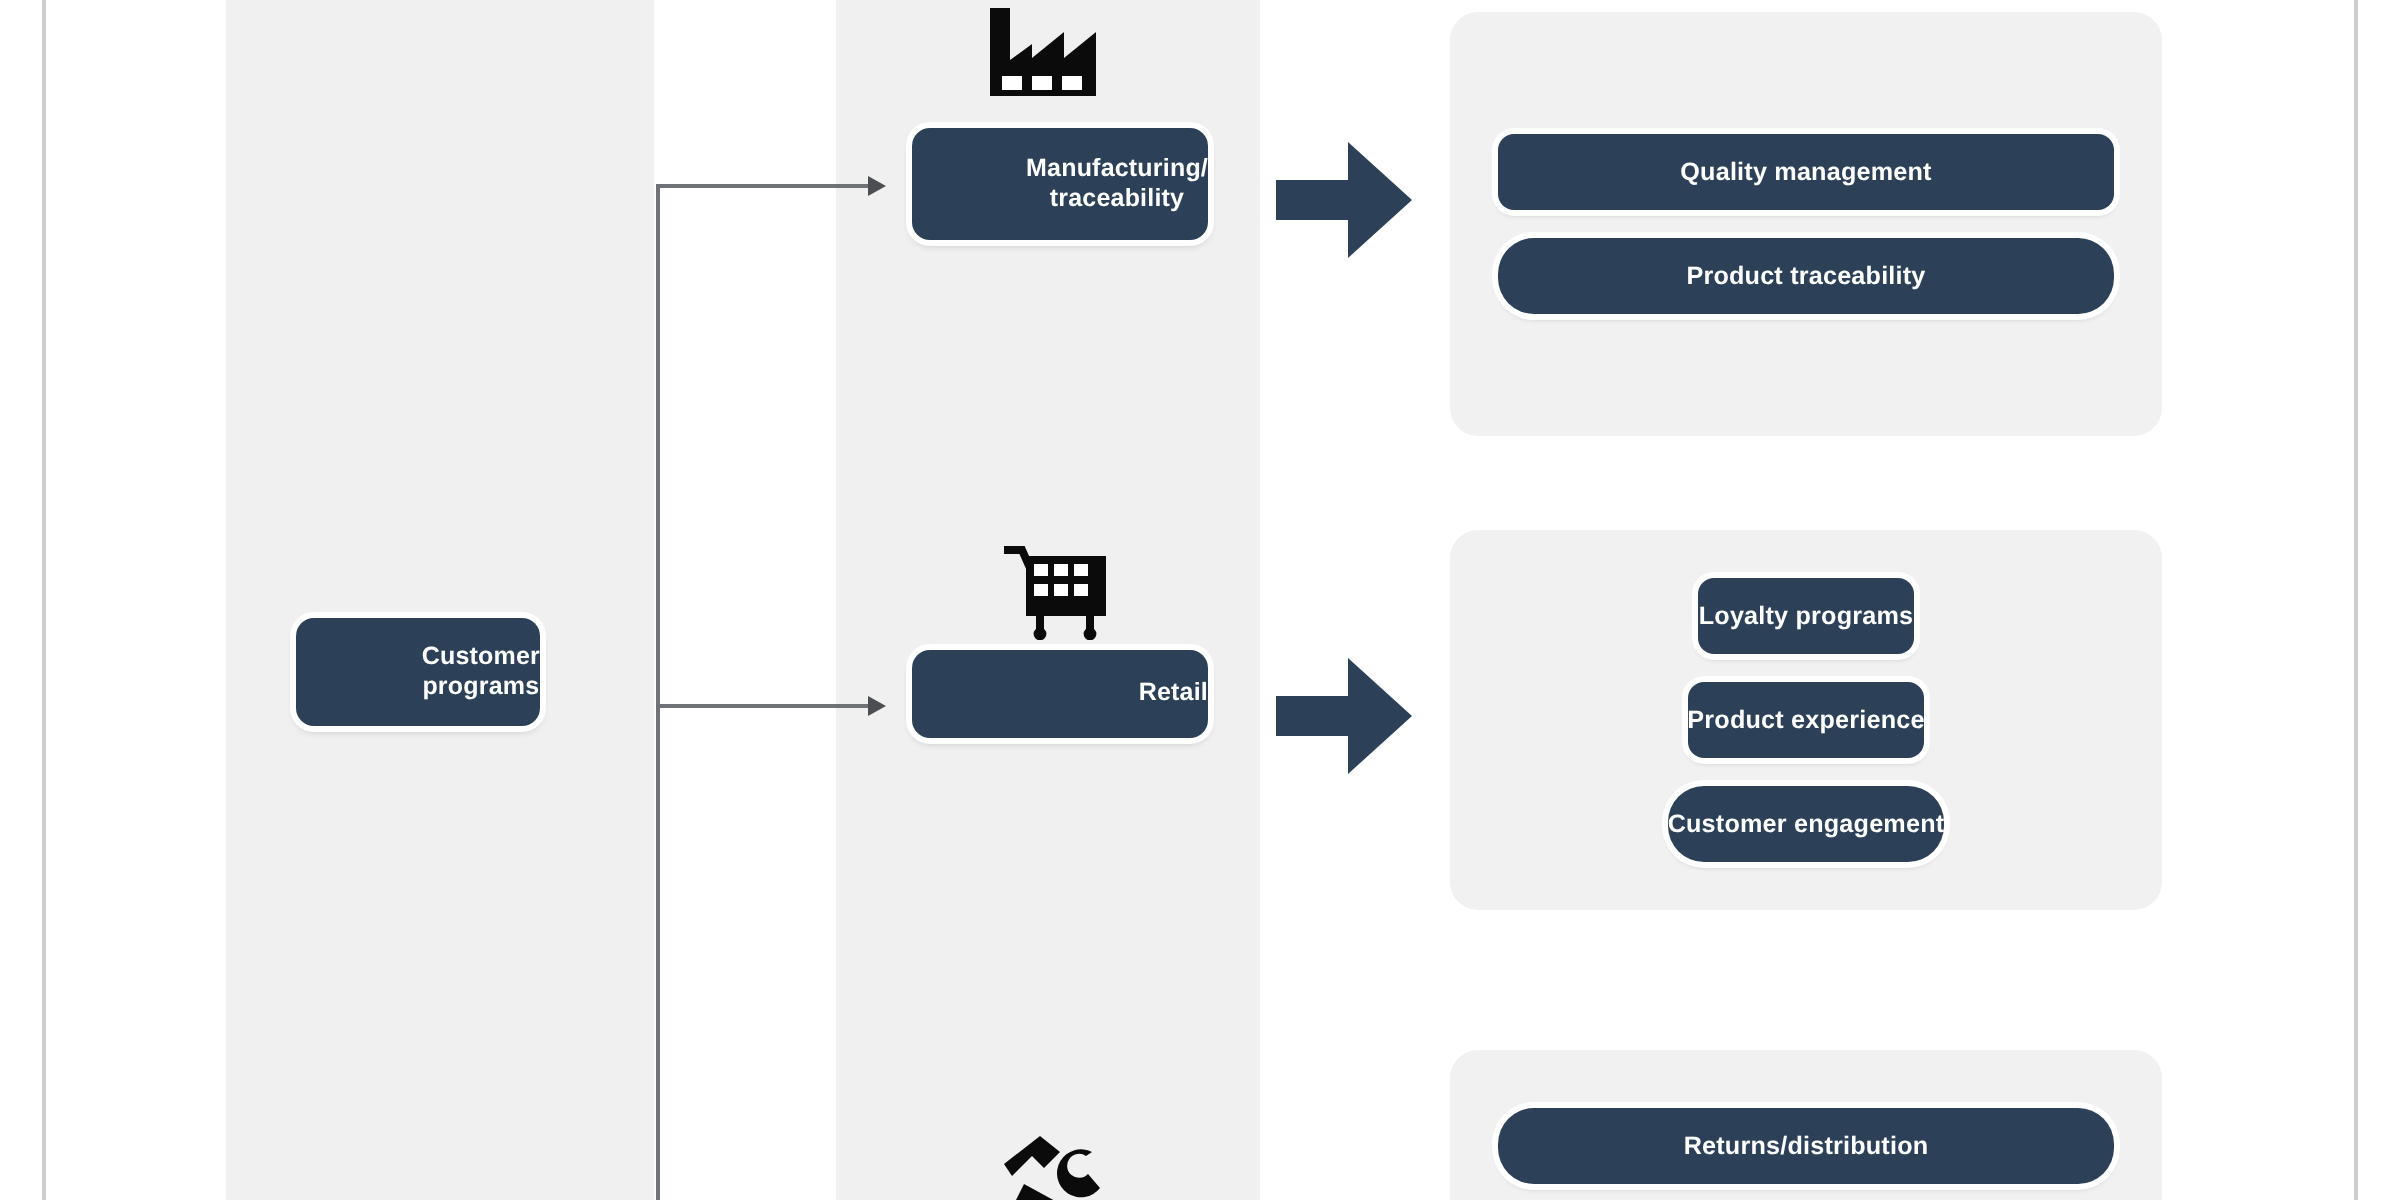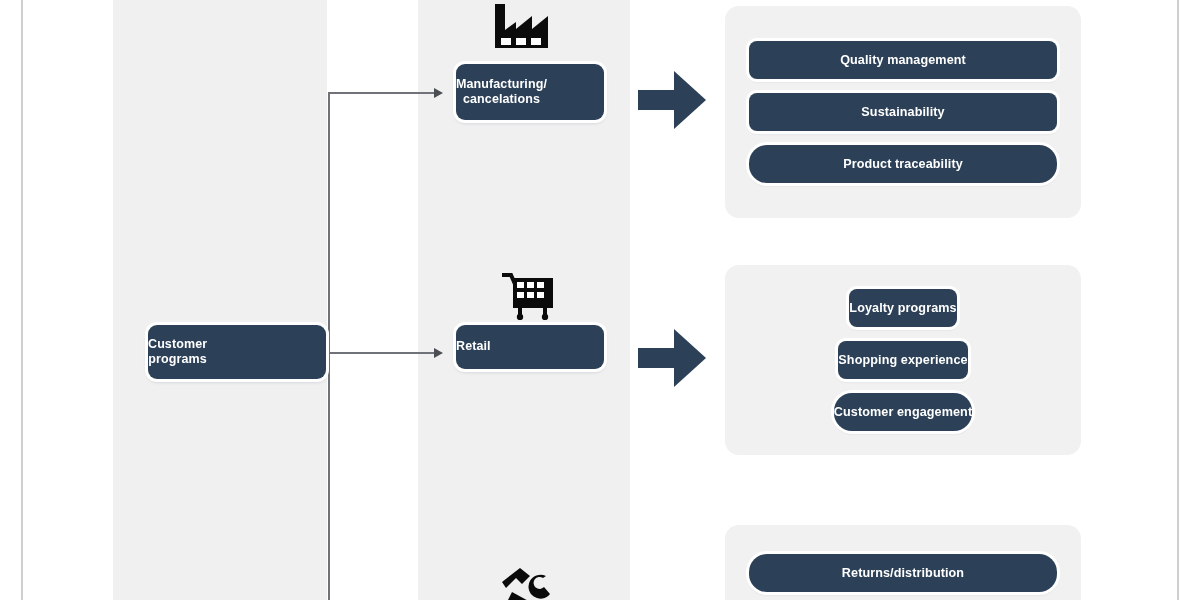--- a/index.html
+++ b/index.html
@@ -24,21 +24,21 @@
   .conn-v{position:absolute;background:#6f7377;}
   .conn-h{position:absolute;background:#6f7377;}
   .arrow-head{position:absolute;width:0;height:0;
     border-top:5px solid transparent;border-bottom:5px solid transparent;
     border-left:9px solid #4b4f53;}
 
   
   .node{
     position:absolute;background:#2c4058;color:#ffffff;
     border-radius:9px;
-    display:flex;align-items:center;justify-content:flex-start;text-align:center;
+    display:flex;align-items:center;justify-content:flex-end;text-align:center;
     font-weight:bold;line-height:1.22;
     box-shadow:0 0 0 3px #ffffff, 0 2px 4px rgba(20,30,45,.30);
     letter-spacing:.1px;
   }
   .node.stage-node{font-size:12.5px;}
   .node.root-node{font-size:12.5px;}
 
   
   .stage-icon{position:absolute;color:#0b0b0b;}
 
@@ -72,21 +72,21 @@
   <div class="band b2"></div>
 
   <div class="conn-v" style="left:328px;top:92px;width:2px;height:508px;"></div>
 
   <div class="conn-h" style="left:328px;top:92px;width:108px;height:2px;"></div>
   <div class="arrow-head" style="left:434px;top:88px;"></div>
 
   <div class="conn-h" style="left:328px;top:352px;width:108px;height:2px;"></div>
   <div class="arrow-head" style="left:434px;top:348px;"></div>
 
-  <div class="node root-node" style="left:148px;top:325px;width:178px;height:54px;">
+  <div class="node root-node" style="left:148px;top:309px;width:122px;height:54px;">
     <span>
       <span>Customer</span><br>
       <span>programs</span>
     </span>
   </div>
 
   <div class="stage-icon" style="left:491px;top:2px;width:60px;height:48px;">
     <svg viewBox="0 0 60 48" width="60" height="48" aria-hidden="true">
 
       <rect x="4" y="2" width="10" height="26" fill="#0b0b0b"></rect>
@@ -94,36 +94,33 @@
       <path d="M4 28 L4 46 L57 46 L57 14 L41 27 L41 14 L25 27 L25 20 L14 28 Z" fill="#0b0b0b"></path>
 
       <rect x="10" y="36" width="10" height="7" fill="#ffffff"></rect>
       <rect x="25" y="36" width="10" height="7" fill="#ffffff"></rect>
       <rect x="40" y="36" width="10" height="7" fill="#ffffff"></rect>
     </svg>
   </div>
   <div class="node stage-node" style="left:456px;top:64px;width:148px;height:56px;">
     <span>
       <span>Manufacturing/</span><br>
-      <span>cancelations</span>
+      <span>traceability</span>
     </span>
   </div>
 
   <div class="block-arrow" style="left:636px;top:64px;width:72px;height:72px;">
     <svg viewBox="0 0 72 72" width="72" height="72" aria-hidden="true">
       <path d="M2 26 L38 26 L38 7 L70 36 L38 65 L38 46 L2 46 Z" fill="#2c4058"></path>
     </svg>
   </div>
 
   <div class="group" style="left:725px;top:6px;width:356px;height:212px;">
     <div class="pill">
       <span>Quality management</span>
-    </div>
-    <div class="pill">
-      <span>Sustainability</span>
     </div>
     <div class="pill">
       <span>Product traceability</span>
     </div>
   </div>
 
   <div class="stage-icon" style="left:502px;top:272px;width:54px;height:48px;">
     <svg viewBox="0 0 54 48" width="54" height="48" aria-hidden="true">
 
       <path d="M0 3 L9 3 L13 12" stroke="#0b0b0b" stroke-width="4" fill="none" stroke-linecap="square"></path>
@@ -154,21 +151,21 @@
     <svg viewBox="0 0 72 72" width="72" height="72" aria-hidden="true">
       <path d="M2 26 L38 26 L38 7 L70 36 L38 65 L38 46 L2 46 Z" fill="#2c4058"></path>
     </svg>
   </div>
 
   <div class="group" style="left:725px;top:265px;width:356px;height:190px;align-items:center;">
     <div class="pill">
       <span>Loyalty programs</span>
     </div>
     <div class="pill">
-      <span>Shopping experience</span>
+      <span>Product experience</span>
     </div>
     <div class="pill">
       <span>Customer engagement</span>
     </div>
   </div>
 
   <div class="stage-icon" style="left:500px;top:568px;width:56px;height:46px;">
     <svg viewBox="0 0 56 46" width="56" height="46" aria-hidden="true">
 
       <path d="M6 20 L16 10 L22 16 L30 8 L20 0 L2 14 Z" fill="#0b0b0b"></path>

